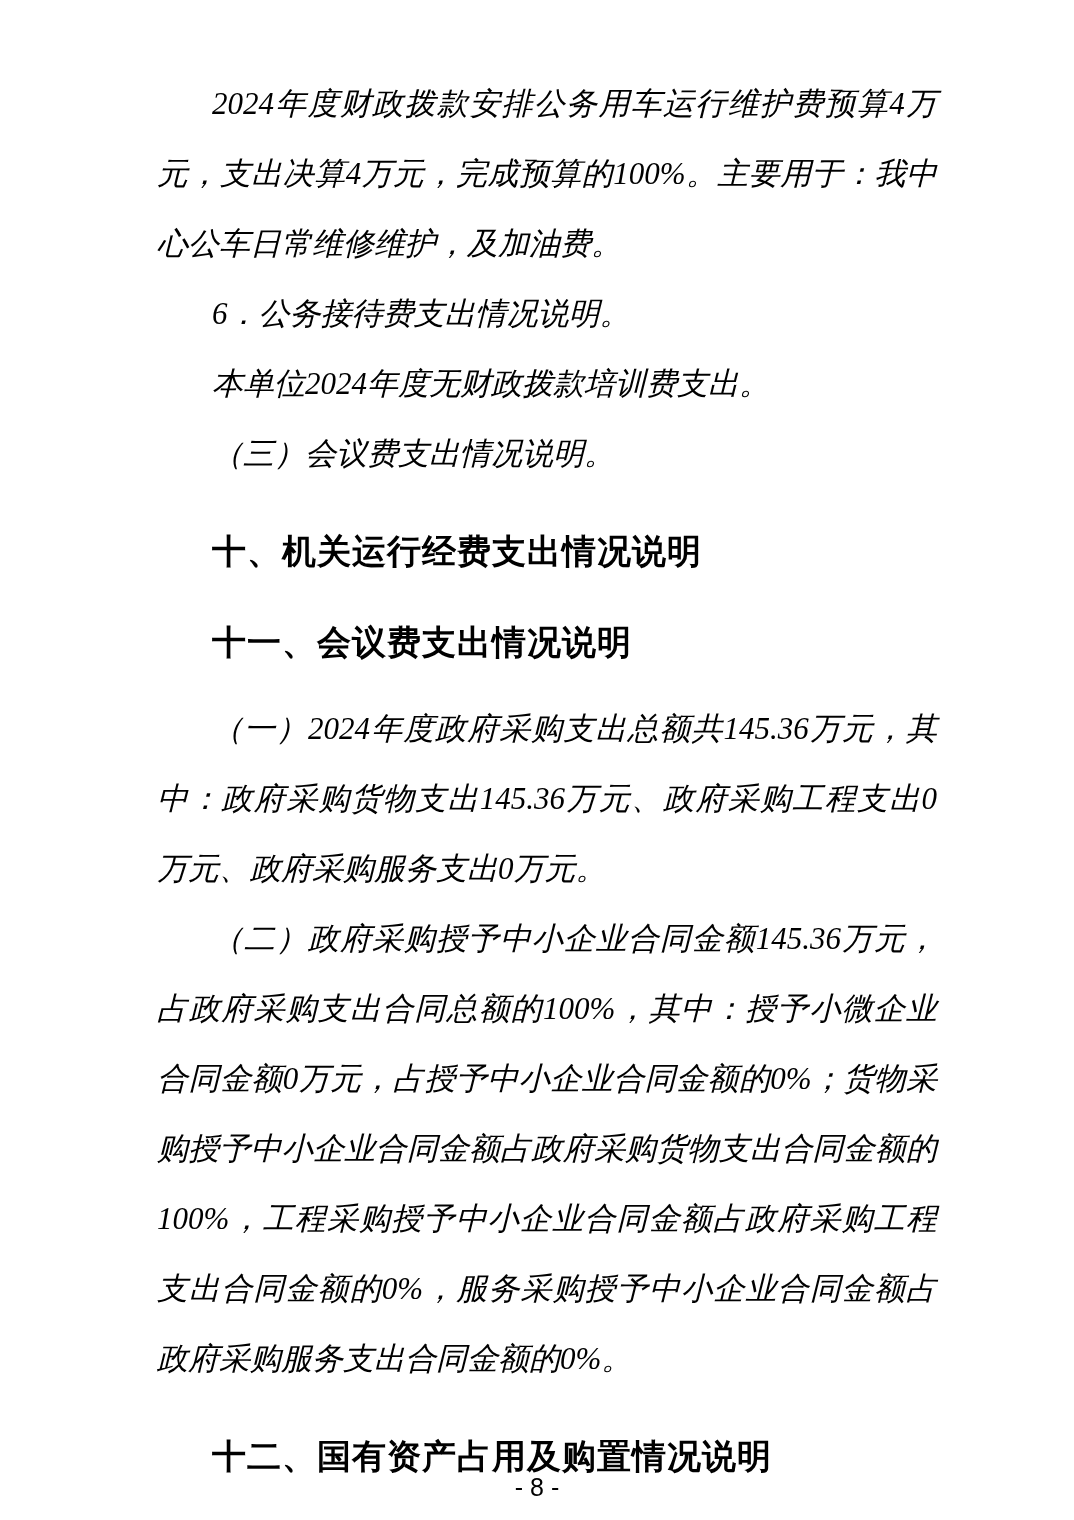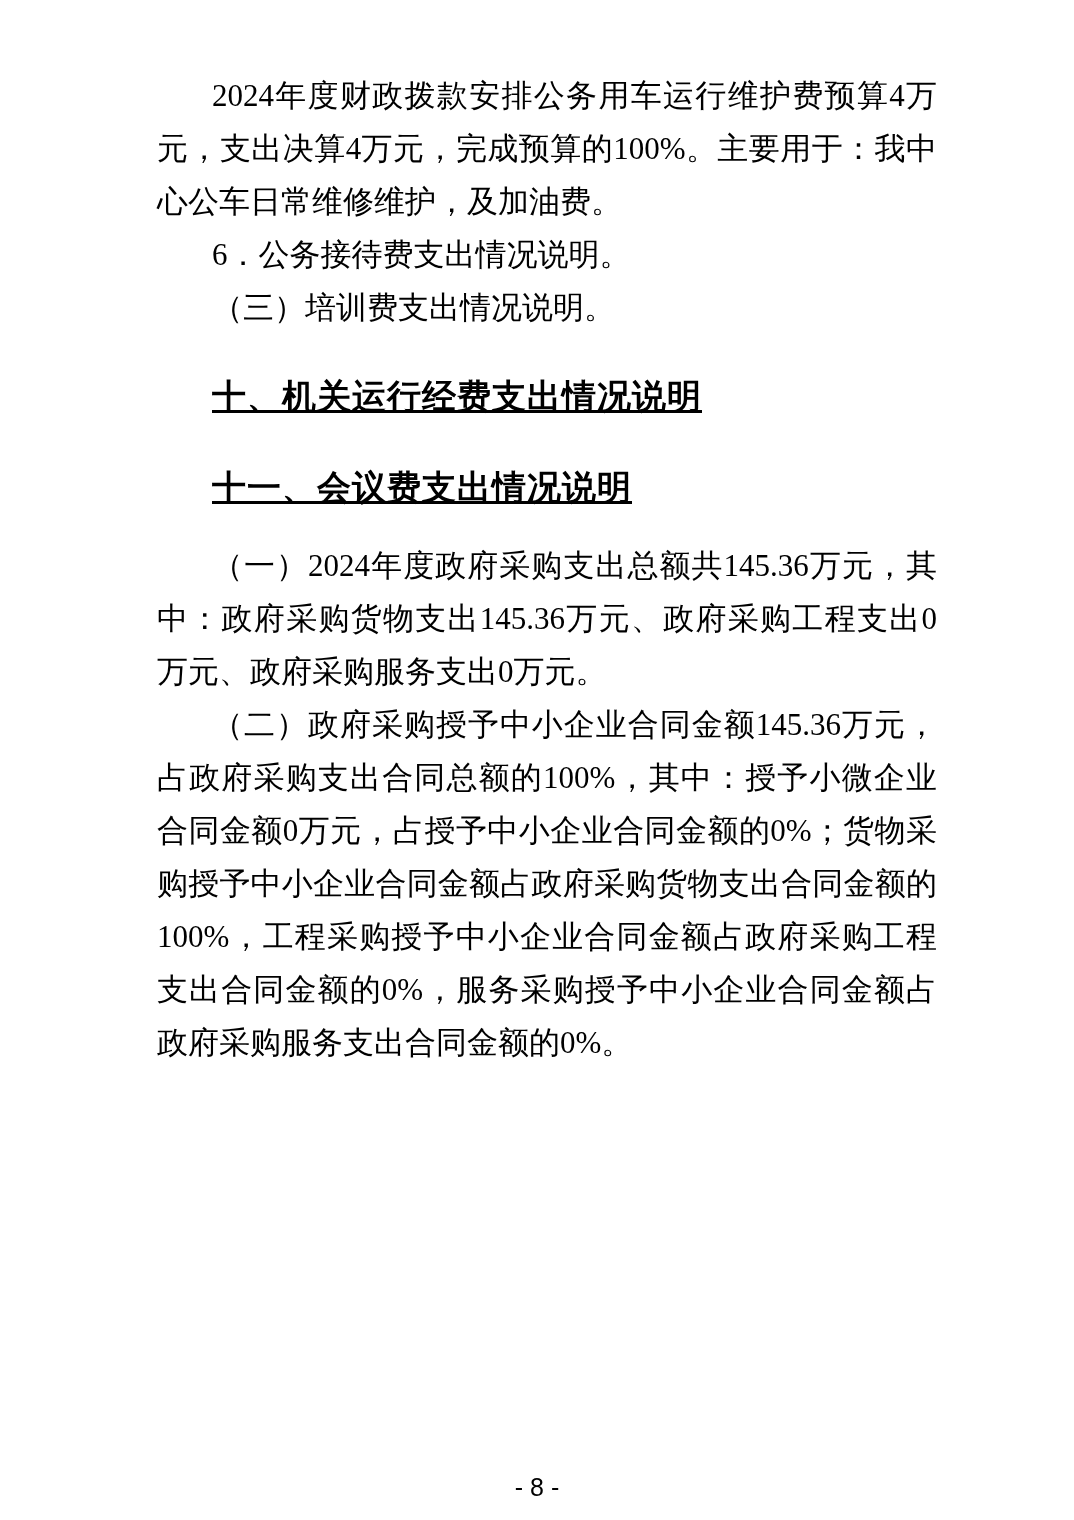--- a/index.html
+++ b/index.html
@@ -18,56 +18,58 @@
   .content {
     position: absolute;
     left: 157px;
     top: 69px;
     width: 780px;
   }
   .para {
     margin: 0;
     font-family: "Liberation Serif", serif;
     font-size: 31px;
-    line-height: 53px;
+    line-height: 70px;
     text-align: justify;
     text-indent: 55px;
     color: #000000;
     word-break: break-all;
+    font-style: italic;
   }
   .heading {
     margin: 33px 0 23px 0;
     padding-left: 55px;
     font-family: "Liberation Sans", sans-serif;
     font-weight: 700;
     font-size: 34px;
     line-height: 58px;
     letter-spacing: 1px;
     color: #000000;
-    text-decoration: underline;
   }
   .footer {
     position: absolute;
     left: 0;
     top: 1470px;
     width: 100%;
     text-align: center;
     font-family: "Liberation Sans", sans-serif;
     font-size: 25px;
     line-height: 34px;
     color: #000000;
   }
 </style>
 </head>
 <body>
 
 <div class="page">
   <div class="content">
     <p class="para">2024年度财政拨款安排公务用车运行维护费预算4万元，支出决算4万元，完成预算的100%。主要用于：我中心公车日常维修维护，及加油费。</p>
     <p class="para">6．公务接待费支出情况说明。</p>
-    <p class="para">（三）培训费支出情况说明。</p>
+    <p class="para">本单位2024年度无财政拨款培训费支出。</p>
+    <p class="para">（三）会议费支出情况说明。</p>
     <h2 class="heading">十、机关运行经费支出情况说明</h2>
     <h2 class="heading">十一、会议费支出情况说明</h2>
     <p class="para">（一）2024年度政府采购支出总额共145.36万元，其中：政府采购货物支出145.36万元、政府采购工程支出0万元、政府采购服务支出0万元。</p>
     <p class="para">（二）政府采购授予中小企业合同金额145.36万元，占政府采购支出合同总额的100%，其中：授予小微企业合同金额0万元，占授予中小企业合同金额的0%；货物采购授予中小企业合同金额占政府采购货物支出合同金额的100%，工程采购授予中小企业合同金额占政府采购工程支出合同金额的0%，服务采购授予中小企业合同金额占政府采购服务支出合同金额的0%。</p>
+    <h2 class="heading">十二、国有资产占用及购置情况说明</h2>
   </div>
   <div class="footer">- 8 -</div>
 </div>
 
 </body></html>

